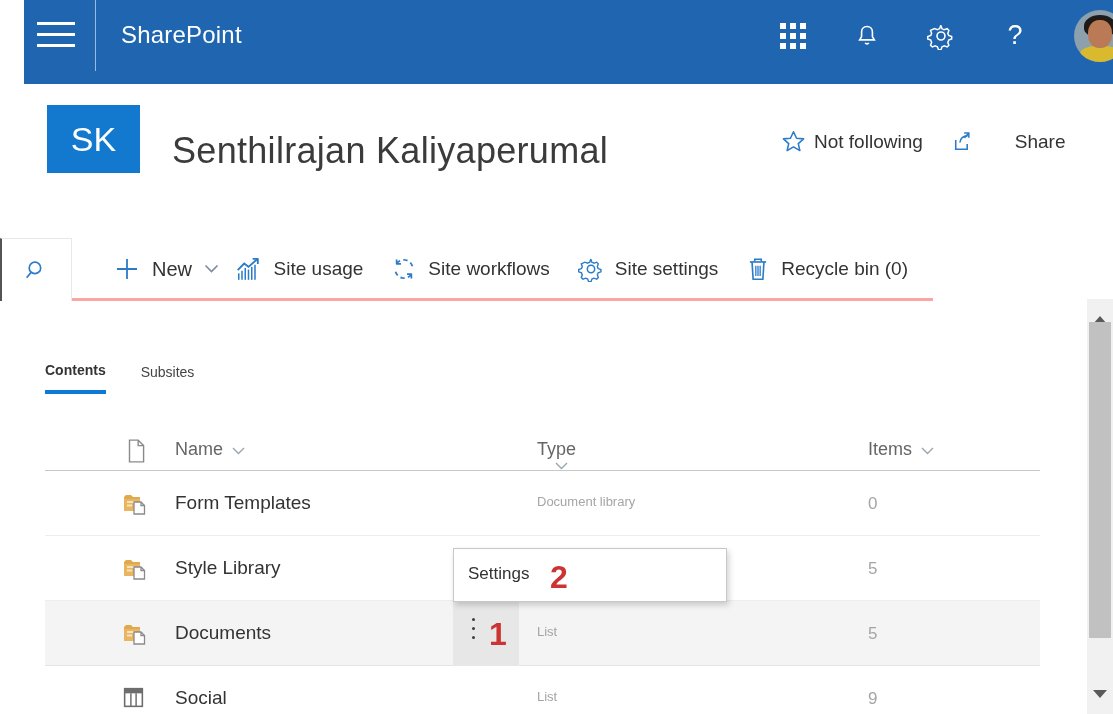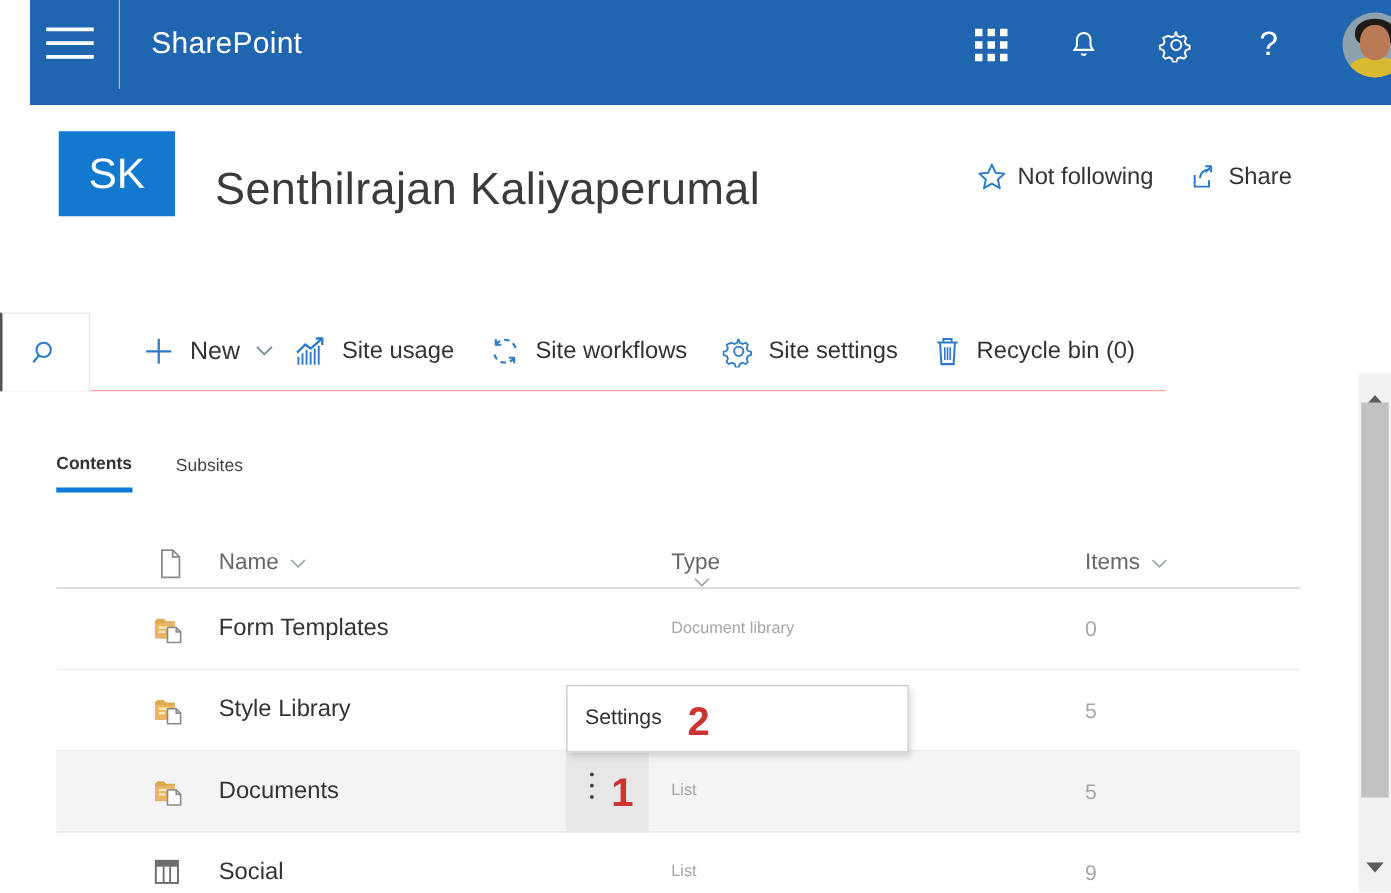--- a/index.html
+++ b/index.html
@@ -22,24 +22,24 @@
   .avatar .face { position:absolute; left:14px; top:10px; width:24px; height:28px; border-radius:46%; background:#b97a55; }
   .avatar .shirt { position:absolute; left:6px; top:36px; width:40px; height:20px; border-radius:40% 40% 0 0; background:#d9b92e; }
 
   
   .tile { position:absolute; left:47px; top:105px; width:93px; height:68px; background:#1279cf;
     color:#fff; font-size:34px; font-weight:300; display:flex; align-items:center; justify-content:center; }
   .site-title { position:absolute; left:172px; top:130px; font-size:36px; font-weight:300; color:#3b3b3b; letter-spacing:.3px; }
   .header-actions { position:absolute; top:129px; left:781px; display:flex; align-items:center; }
   .action-link { display:flex; align-items:center; background:none; border:none; cursor:pointer; }
   .action-link .lbl { font-size:19px; color:#333; margin-left:8px; }
-  .share-link { margin-left:27px; }
-
-  
-  .toolbar { position:absolute; left:0; top:250px; width:933px; height:63px; border-bottom:1px solid #fca5a5; }
+  .share-link { margin-left:27px;gap:32px; }
+
+  
+  .toolbar { position:absolute; left:0; top:238px; width:933px; height:63px; border-bottom:3px solid #fca5a5; }
   .search-box { position:absolute; left:0; top:0; width:72px; height:63px;
     border-top:1px solid #e8e8e8; border-right:1px solid #e8e8e8; background:#fff; cursor:pointer;
     display:flex; align-items:center; justify-content:center; border-bottom:none; }
   .new-button { position:absolute; left:115px; top:0; height:62px; display:flex; align-items:center; background:none; border:none; cursor:pointer; }
   .new-button .lbl { font-size:20px; color:#333; margin:0 12px 0 13px; }
   .toolbar-right { position:absolute; right:25px; top:0; height:62px; display:flex; align-items:center; }
   .tb-item { display:flex; align-items:center; background:none; border:none; cursor:pointer; margin-left:28px;text-align:right; }
   .tb-item .lbl { font-size:19px; color:#333; margin-left:11px; white-space:nowrap; }
 
   

